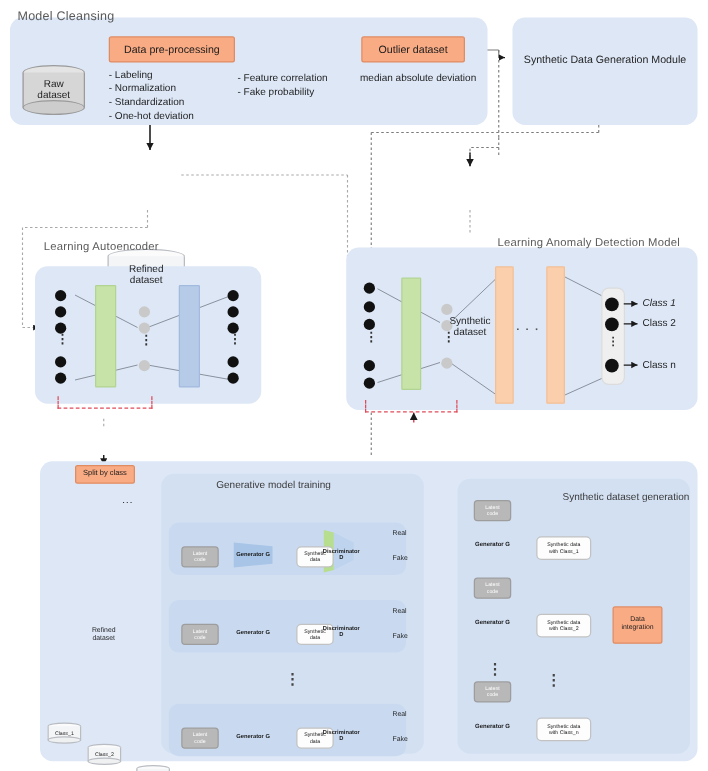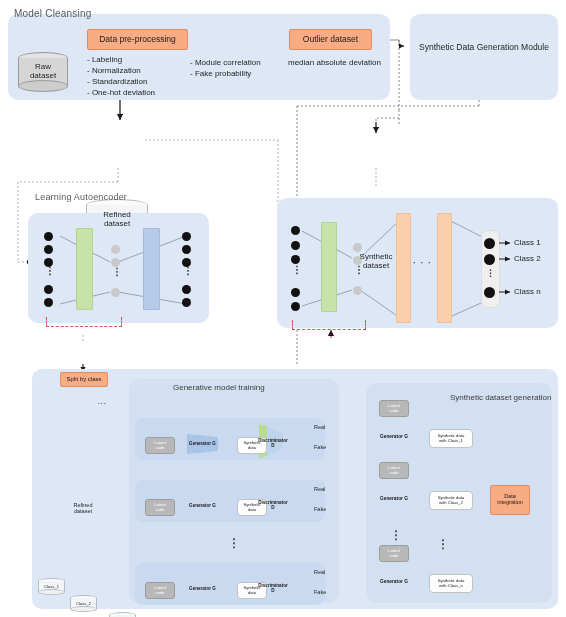--- a/index.html
+++ b/index.html
@@ -167,21 +167,21 @@
   </div>
   <div class="abs orangebox" style="left:289px;top:29px;width:81px;height:19px;font-size:8.5px;">
     <span>Outlier dataset</span>
   </div>
 
   <div class="abs plaintxt" style="left:87px;top:55px;font-size:8px;">-   Labeling</div>
   <div class="abs plaintxt" style="left:87px;top:66px;font-size:8px;">-   Normalization</div>
   <div class="abs plaintxt" style="left:87px;top:77px;font-size:8px;">-   Standardization</div>
   <div class="abs plaintxt" style="left:87px;top:88px;font-size:8px;">-   One-hot deviation</div>
 
-  <div class="abs plaintxt" style="left:190px;top:58px;font-size:8px;">-   Module correlation</div>
+  <div class="abs plaintxt" style="left:190px;top:58px;font-size:8px;">-   Feature correlation</div>
   <div class="abs plaintxt" style="left:190px;top:69px;font-size:8px;">-   Fake probability</div>
 
   <div class="abs plaintxt" style="left:288px;top:58px;font-size:8px;">median absolute deviation</div>
 
   <div class="abs panel" style="left:410px;top:14px;width:148px;height:86px;"></div>
   <div class="abs" style="left:414px;top:42px;width:140px;text-align:center;font-size:8.5px;color:#1f1f1f;">Synthetic Data Generation Module</div>
 
   <div class="abs cyl" style="left:86px;top:128px;width:62px;height:42px;">
     <div class="top"></div>
       <div class="body"></div>
@@ -234,20 +234,21 @@
   <div class="abs" style="left:46px;top:317px;width:74px;height:9px;border:1px dashed #e04b5a;border-top:none;"></div>
 
   <div class="abs cyl" style="left:62px;top:340px;width:42px;height:26px;">
     <div class="top" style="height:8px;"></div>
       <div class="body" style="top:4px;bottom:4px;"></div>
       <div class="bot" style="height:8px;"></div>
     <div class="lbl" style="font-size:5.5px;">Refined<br>dataset</div>
   </div>
 
   <div class="abs panel" style="left:277px;top:198px;width:281px;height:130px;"></div>
+  <div class="abs sectitle" style="left:398px;top:189px;font-size:9px;">Learning Anomaly Detection Model</div>
 
   <svg width="566" height="617">
     <g stroke="#7d8590" stroke-width="0.7" fill="none">
       <path d="M302,231 L352,258"></path>
         <path d="M302,306 L352,290"></path>
       <path d="M360,258 L403,217"></path>
         <path d="M360,290 L403,320"></path>
       <path d="M443,217 L492,242"></path>
         <path d="M443,320 L492,298"></path>
     </g>
@@ -275,21 +276,21 @@
   <div class="abs node" style="left:484px;top:238px;width:11px;height:11px;"></div>
   <div class="abs node" style="left:484px;top:254px;width:11px;height:11px;"></div>
   <div class="abs dots" style="left:486px;top:268px;font-size:9px;">⋮</div>
   <div class="abs node" style="left:484px;top:287px;width:11px;height:11px;"></div>
 
   <svg width="566" height="617">
     <path d="M499,243 L510,243" stroke="#1a1a1a" stroke-width="1" marker-end="url(#arS)"></path>
     <path d="M499,259 L510,259" stroke="#1a1a1a" stroke-width="1" marker-end="url(#arS)"></path>
     <path d="M499,292 L510,292" stroke="#1a1a1a" stroke-width="1" marker-end="url(#arS)"></path>
   </svg>
-  <div class="abs plaintxt" style="left:514px;top:238px;font-size:8px;">Class 1</div>
+  <div class="abs plaintxt" style="left:514px;top:238px;font-size:8px;font-style:italic;">Class 1</div>
   <div class="abs plaintxt" style="left:514px;top:254px;font-size:8px;">Class 2</div>
   <div class="abs plaintxt" style="left:514px;top:287px;font-size:8px;">Class n</div>
 
   <div class="abs" style="left:292px;top:320px;width:72px;height:9px;border:1px dashed #e04b5a;border-top:none;"></div>
 
   <div class="abs panel" style="left:32px;top:369px;width:526px;height:240px;"></div>
 
   <div class="abs orangebox" style="left:60px;top:372px;width:46px;height:13px;font-size:6px;">
     <span>Split by class</span>
   </div>

